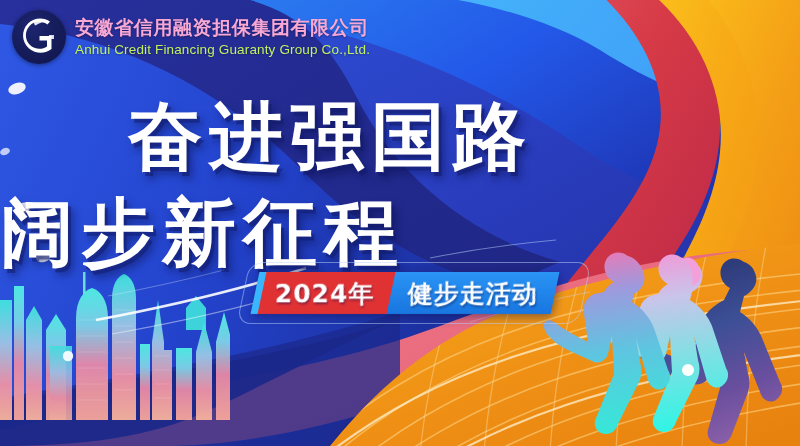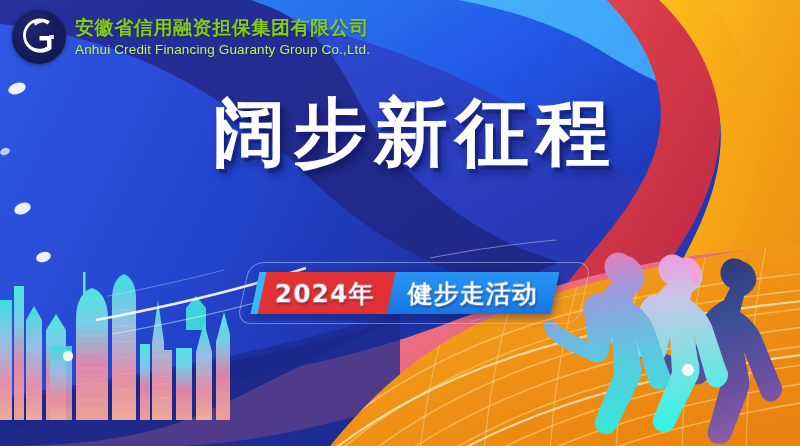--- a/index.html
+++ b/index.html
@@ -22,21 +22,21 @@
   }
   #logo-mark{
     width:54px;height:54px;border-radius:50%;
     background:radial-gradient(circle at 38% 32%,#1d2570 0%,#141b57 60%,#0f1449 100%);
     position:relative;flex:0 0 auto;
     box-shadow:0 1px 4px rgba(0,0,0,.45);
   }
   #logo-mark svg{position:absolute;left:0;top:0;}
   .brand-text{line-height:1;}
   #brand-cn{
-    font-size:19px;font-weight:bold;color:#84cc16;
+    font-size:19px;font-weight:bold;color:#f9a8d4;
     letter-spacing:.6px;white-space:nowrap;
     text-shadow:0 1px 2px rgba(0,0,0,.35);
   }
   #brand-en{
     margin-top:6px;
     font-size:13.5px;color:#bef264;
     letter-spacing:.15px;white-space:nowrap;
     text-shadow:0 1px 2px rgba(0,0,0,.3);
   }
 
@@ -48,21 +48,21 @@
     text-shadow:
        3px 4px 0 rgba(18,28,110,.55),
        5px 7px 9px rgba(8,14,70,.5);
   }
   #hl-1{
     font-size:74px;letter-spacing:7px;
     margin-left:128px;
   }
   #hl-2{
     font-size:74px;letter-spacing:7px;
-    margin-left:212px;margin-top:-4px;
+    margin-top:-4px;
   }
 
   
   #subtitle{
     position:absolute;z-index:45;left:255px;top:272px;
     height:42px;
     display:flex;align-items:stretch;
     transform:skewX(-12deg);
     filter:drop-shadow(2px 3px 5px rgba(8,14,70,.45));
   }
@@ -356,20 +356,21 @@
         <path fill="#ffffff" d="M37,25 L42,25 L42,29 L37,29 Z" opacity=".85"></path>
       </svg>
     </div>
     <div class="brand-text">
       <div id="brand-cn">安徽省信用融资担保集团有限公司</div>
       <div id="brand-en">Anhui Credit Financing Guaranty Group Co.,Ltd.</div>
     </div>
   </div>
 
   <div id="headline">
+    <div class="hl-line" id="hl-1">奋进强国路</div>
     <div class="hl-line" id="hl-2">阔步新征程</div>
   </div>
 
   <div id="sub-outline"></div>
   <div id="subtitle">
     <div class="cap"></div>
     <div id="sub-year">
       <span>2024年</span>
     </div>
     <div id="sub-act">

